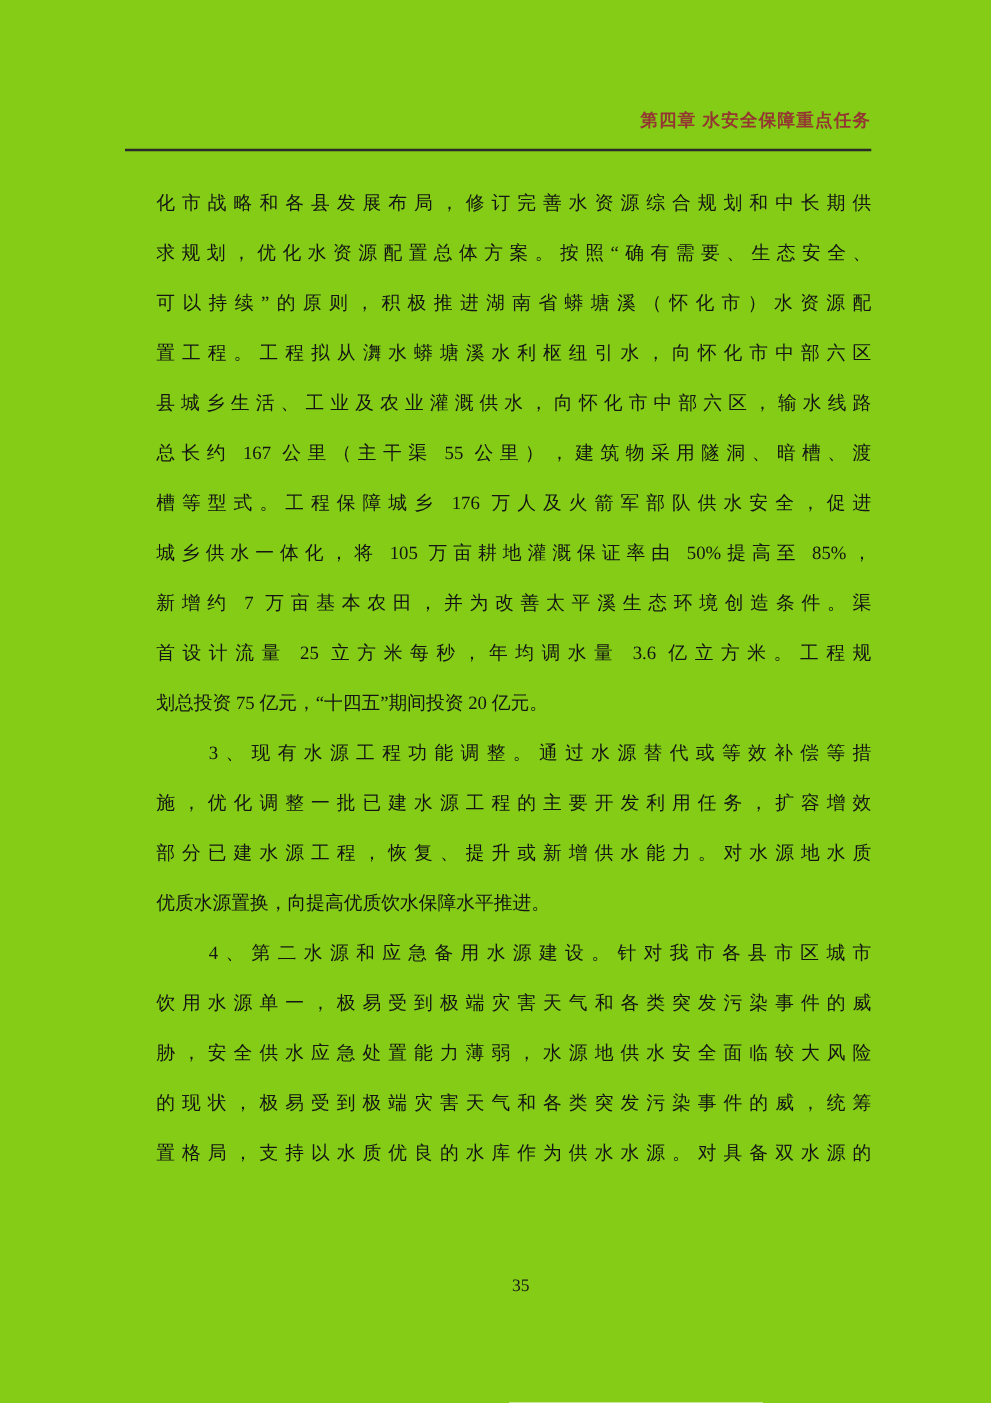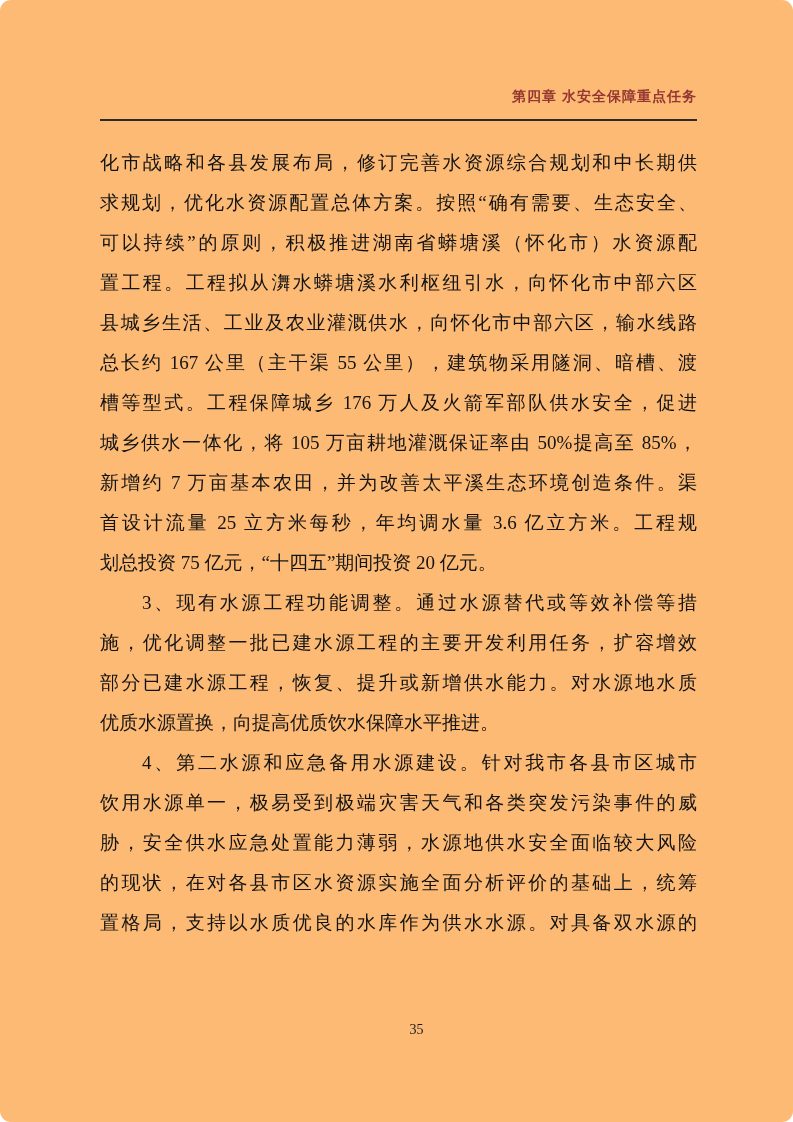--- a/index.html
+++ b/index.html
@@ -4,24 +4,23 @@
 <style>
   html, body {
     margin: 0;
     padding: 0;
     background: #ffffff;
   }
   .page {
     position: relative;
     width: 793px;
     height: 1122px;
-    background: #fdba74;
+    background: #84cc16;
     overflow: hidden;
     font-family: "Liberation Serif", "DejaVu Serif", serif;
-    border-radius: 11px;
   }
   .header-title {
     position: absolute;
     top: 88px;
     left: 100px;
     width: 597px;
     text-align: right;
     font-family: "Liberation Sans", "DejaVu Sans", sans-serif;
     font-weight: bold;
     font-size: 14px;
@@ -38,26 +37,27 @@
   }
   .body-block {
     position: absolute;
     top: 143px;
     left: 100px;
     width: 597px;
   }
   .line {
     height: 40px;
     line-height: 40px;
-    font-size: 19px;
+    font-size: 15px;
     color: #141414;
     text-align: justify;
     text-align-last: justify;
     overflow: hidden;
     letter-spacing: 0;
+    margin-left: 25px;
   }
   .line.end {
     text-align: center;
     text-align-last: left;
   }
   .line.indent {
     padding-left: 42px;
   }
   .run-bold {
     font-weight: normal;
@@ -95,19 +95,19 @@
       <div class="line"><span class="run-regular">新增约 7 万亩基本农田，并为改善太平溪生态环境创造条件。渠</span></div>
       <div class="line"><span class="run-regular">首设计流量 25 立方米每秒，年均调水量 3.6 亿立方米。工程规</span></div>
       <div class="line end"><span class="run-regular">划总投资 75 亿元，“十四五”期间投资 20 亿元。</span></div>
       <div class="line indent"><span class="run-bold">3、现有水源工程功能调整。</span><span class="run-regular">通过水源替代或等效补偿等措</span></div>
       <div class="line"><span class="run-regular">施，优化调整一批已建水源工程的主要开发利用任务，扩容增效</span></div>
       <div class="line"><span class="run-regular">部分已建水源工程，恢复、提升或新增供水能力。对水源地水质</span></div>
       <div class="line end"><span class="run-regular">优质水源置换，向提高优质饮水保障水平推进。</span></div>
       <div class="line indent"><span class="run-bold">4、第二水源和应急备用水源建设。</span><span class="run-regular">针对我市各县市区城市</span></div>
       <div class="line"><span class="run-regular">饮用水源单一，极易受到极端灾害天气和各类突发污染事件的威</span></div>
       <div class="line"><span class="run-regular">胁，安全供水应急处置能力薄弱，水源地供水安全面临较大风险</span></div>
-      <div class="line"><span class="run-regular">的现状，在对各县市区水资源实施全面分析评价的基础上，统筹</span></div>
+      <div class="line"><span class="run-regular">的现状，极易受到极端灾害天气和各类突发污染事件的威，统筹</span></div>
       <div class="line"><span class="run-regular">置格局，支持以水质优良的水库作为供水水源。对具备双水源的</span></div>
     </div>
 
   <div class="page-number">35</div>
 
 </div>
 
 </body></html>

